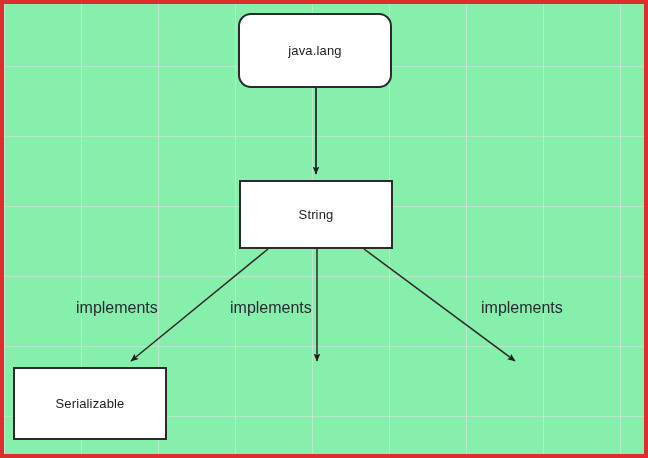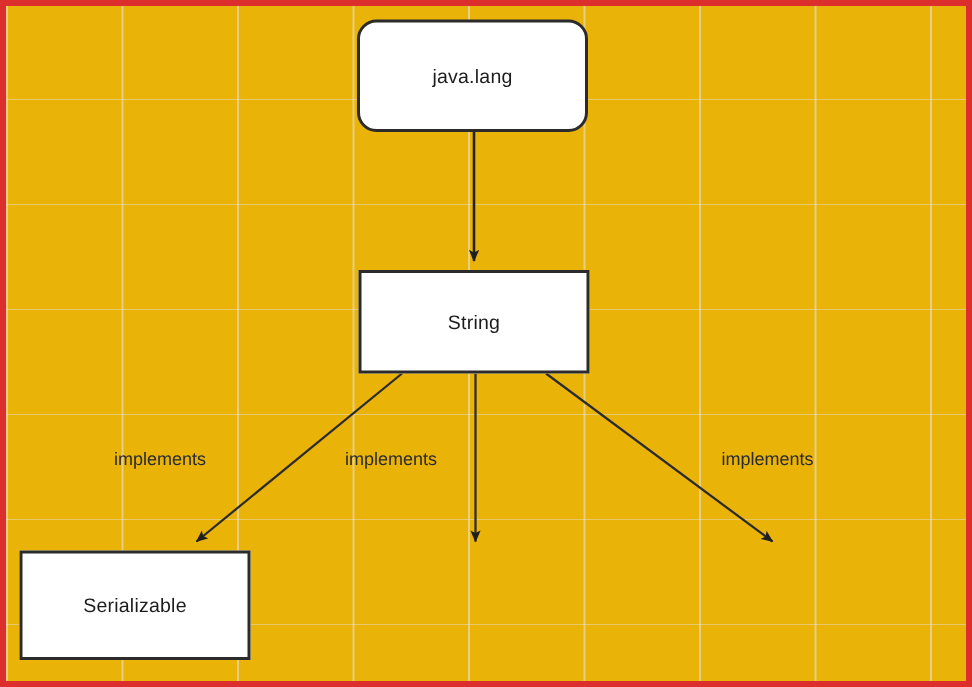--- a/index.html
+++ b/index.html
@@ -8,21 +8,21 @@
     padding: 0;
     background: #ffffff;
   }
   body {
     font-family: "Liberation Sans", sans-serif;
   }
   #canvas {
     position: relative;
     width: 648px;
     height: 458px;
-    background: #eab308;
+    background: #86efac;
     box-sizing: border-box;
     overflow: hidden;
   }
   
   .frame {
     position: absolute;
     left: 0;
     top: 0;
     width: 648px;
     height: 458px;
@@ -101,21 +101,21 @@
   }
   #node-comparable {
     left: 483px;
     top: 367px;
     width: 154px;
     height: 73px;
   }
   
   .edge-label {
     position: absolute;
-    font-size: 12px;
+    font-size: 16px;
     color: #2a2a33;
     white-space: nowrap;
     line-height: 1;
     z-index: 25;
   }
   #label-serializable { left: 76px;  top: 300px; }
   #label-charsequence { left: 230px; top: 300px; }
   #label-comparable   { left: 481px; top: 300px; }
 </style>
 </head>

